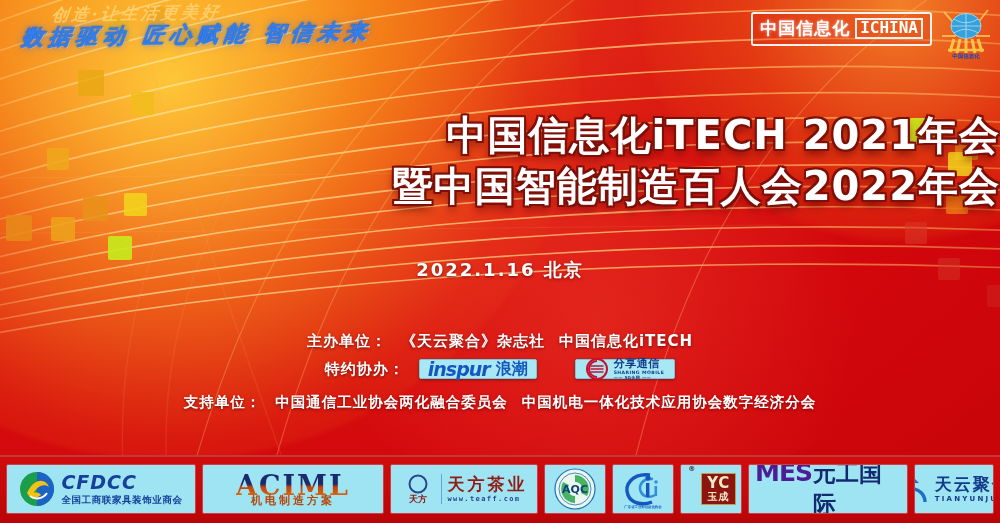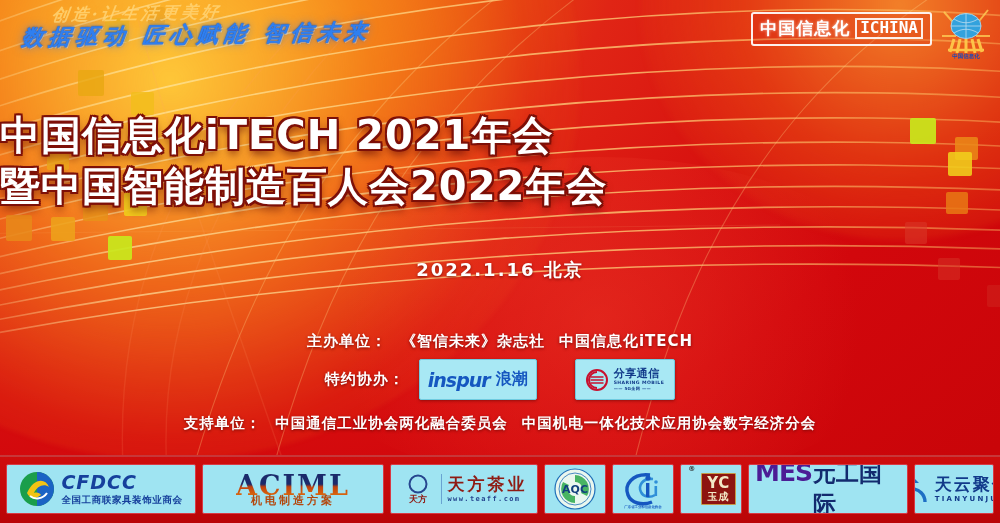--- a/index.html
+++ b/index.html
@@ -88,21 +88,21 @@
     color: #ffffff; font-family: "DejaVu Sans Mono", monospace;
     border: 2px solid rgba(255,255,255,.9);
     padding: 0px 3px; line-height: 1.05;
   }
   .globe-emblem { position: absolute; right: 8px; top: 6px; width: 52px; height: 56px; }
   .globe-emblem svg { width: 100%; height: 100%; display: block; }
 
   
   .title-wrap {
     position: absolute; left: 0; right: 0; top: 112px;
-    text-align: left;
+    text-align: right;
   }
   .title-line {
     font-family: "DejaVu Sans", sans-serif;
     font-weight: 700;
     color: #ffffff;
     letter-spacing: 1px;
     line-height: 1.18;
     text-shadow:
       2px 0 0 #7e1008, -2px 0 0 #7e1008, 0 2px 0 #7e1008, 0 -2px 0 #7e1008,
       2px 2px 0 #7e1008, -2px 2px 0 #7e1008, 2px -2px 0 #7e1008, -2px -2px 0 #7e1008,
@@ -135,21 +135,21 @@
   }
   .credit-row.support { margin-top: 14px; }
   .credit-row.support .credit-label,
   .credit-row.support .credit-text { font-size: 14.5px; }
 
   
   .chip {
     background: #a8e8f4;
     border: 1px solid #6fcbe0;
     border-radius: 2px;
-    height: 41px;
+    height: 20px;
     display: flex; align-items: center; justify-content: center;
     padding: 0 8px;
     box-shadow: 0 1px 3px rgba(80,5,4,.5);
   }
   .chip-inspur { gap: 6px; }
   .inspur-word {
     font-family: "DejaVu Sans", sans-serif;
     font-size: 19px; font-weight: 700; font-style: italic;
     letter-spacing: -1px; color: #1557c0;
     text-transform: lowercase;
@@ -345,21 +345,21 @@
     <div class="title-line l1">中国信息化iTECH 2021年会</div>
     <div class="title-line l2">暨中国智能制造百人会2022年会</div>
   </div>
 
   <div class="date-line">2022.1.16  北京</div>
 
   <div class="credits">
 
     <div class="credit-row">
       <span class="credit-label">主办单位：</span>
-      <span class="credit-text">《智信未来》杂志社</span>
+      <span class="credit-text">《天云聚合》杂志社</span>
       <span class="credit-text">中国信息化iTECH</span>
     </div>
 
     <div class="credit-row">
       <span class="credit-label">特约协办：</span>
 
       <div class="chip chip-inspur">
         <span class="inspur-word">inspur</span>
         <span class="inspur-cn">浪潮</span>
       </div>

